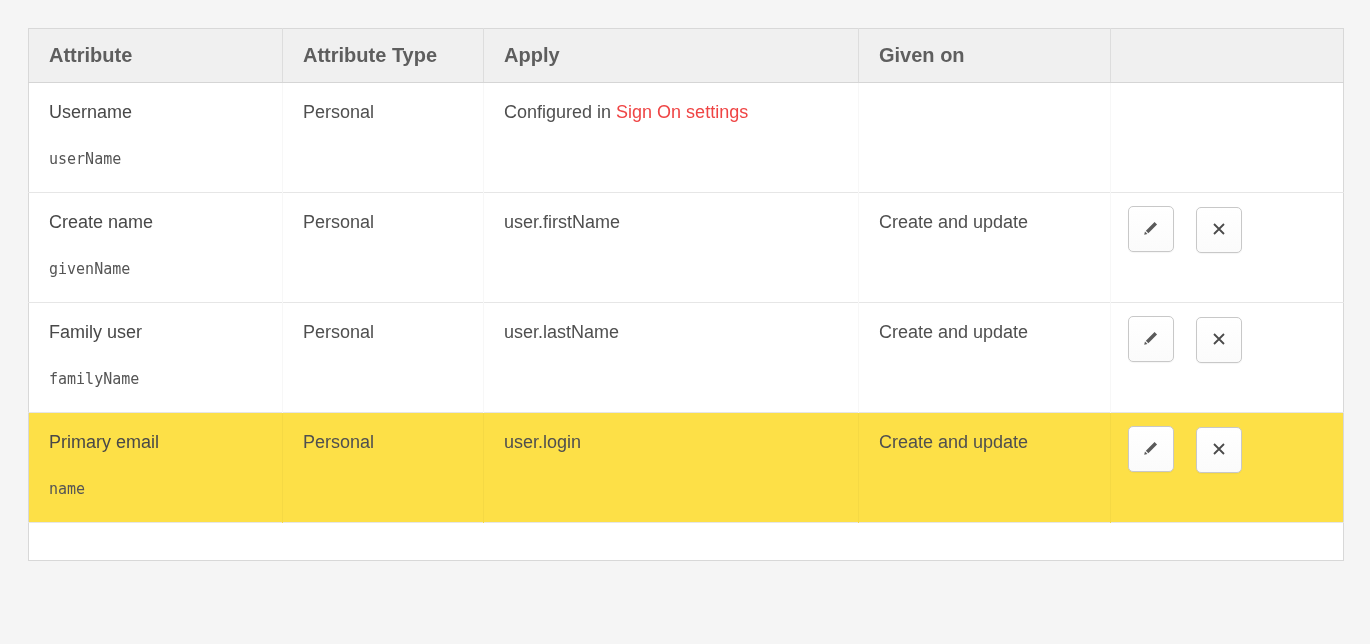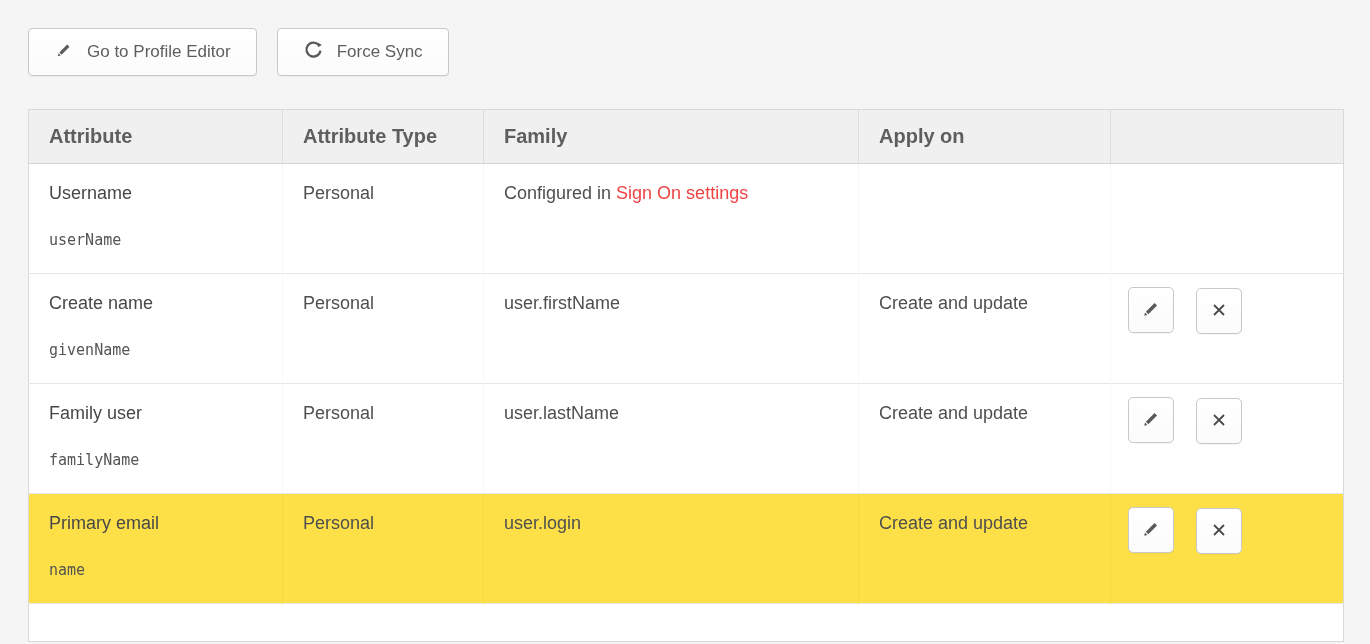--- a/index.html
+++ b/index.html
@@ -65,54 +65,35 @@
     border: 1px solid #c8c8c8; border-radius: 5px;
     box-shadow: 0 1px 1px rgba(0,0,0,0.04);
     cursor: pointer; margin-right: 17px; padding: 0;
   }
 </style>
 </head>
 <body>
 
 <div class="content">
 
-  <div class="toolbar">
-    <button class="btn">
-      <span>
-        <svg width="20" height="20" viewBox="0 0 24 24">
-          <path d="M4.6 19.4 L5.4 15.9 L8.1 18.6 Z M6.4 14.9 L15.9 5.4 L18.6 8.1 L9.1 17.6 Z" fill="#5a5a5a"></path>
-        </svg>
-      </span>
-      <span>Go to Profile Editor</span>
-    </button>
-    <button class="btn">
-      <span>
-        <svg width="21" height="21" viewBox="0 0 24 24">
-          <path d="M17.8 6.6 A8 8 0 1 0 19.9 13.3" fill="none" stroke="#5a5a5a" stroke-width="2.7"></path>
-          <path d="M21.6 6.8 L16.7 4.0 L17.0 9.5 Z" fill="#5a5a5a"></path>
-        </svg>
-      </span>
-      <span>Force Sync</span>
-    </button>
-  </div>
 
   <table class="attr-table">
     <colgroup>
       <col style="width:254px">
         <col style="width:201px">
         <col style="width:375px">
         <col style="width:252px">
         <col style="width:233px">
     </colgroup>
     <thead>
       <tr>
         <th>Attribute</th>
         <th>Attribute Type</th>
-        <th>Family</th>
-        <th>Apply on</th>
+        <th>Apply</th>
+        <th>Given on</th>
         <th></th>
       </tr>
     </thead>
     <tbody>
 
       <tr>
         <td>
           <div class="attr-label">Username</div>
           <div class="attr-var">userName</div>
         </td>

